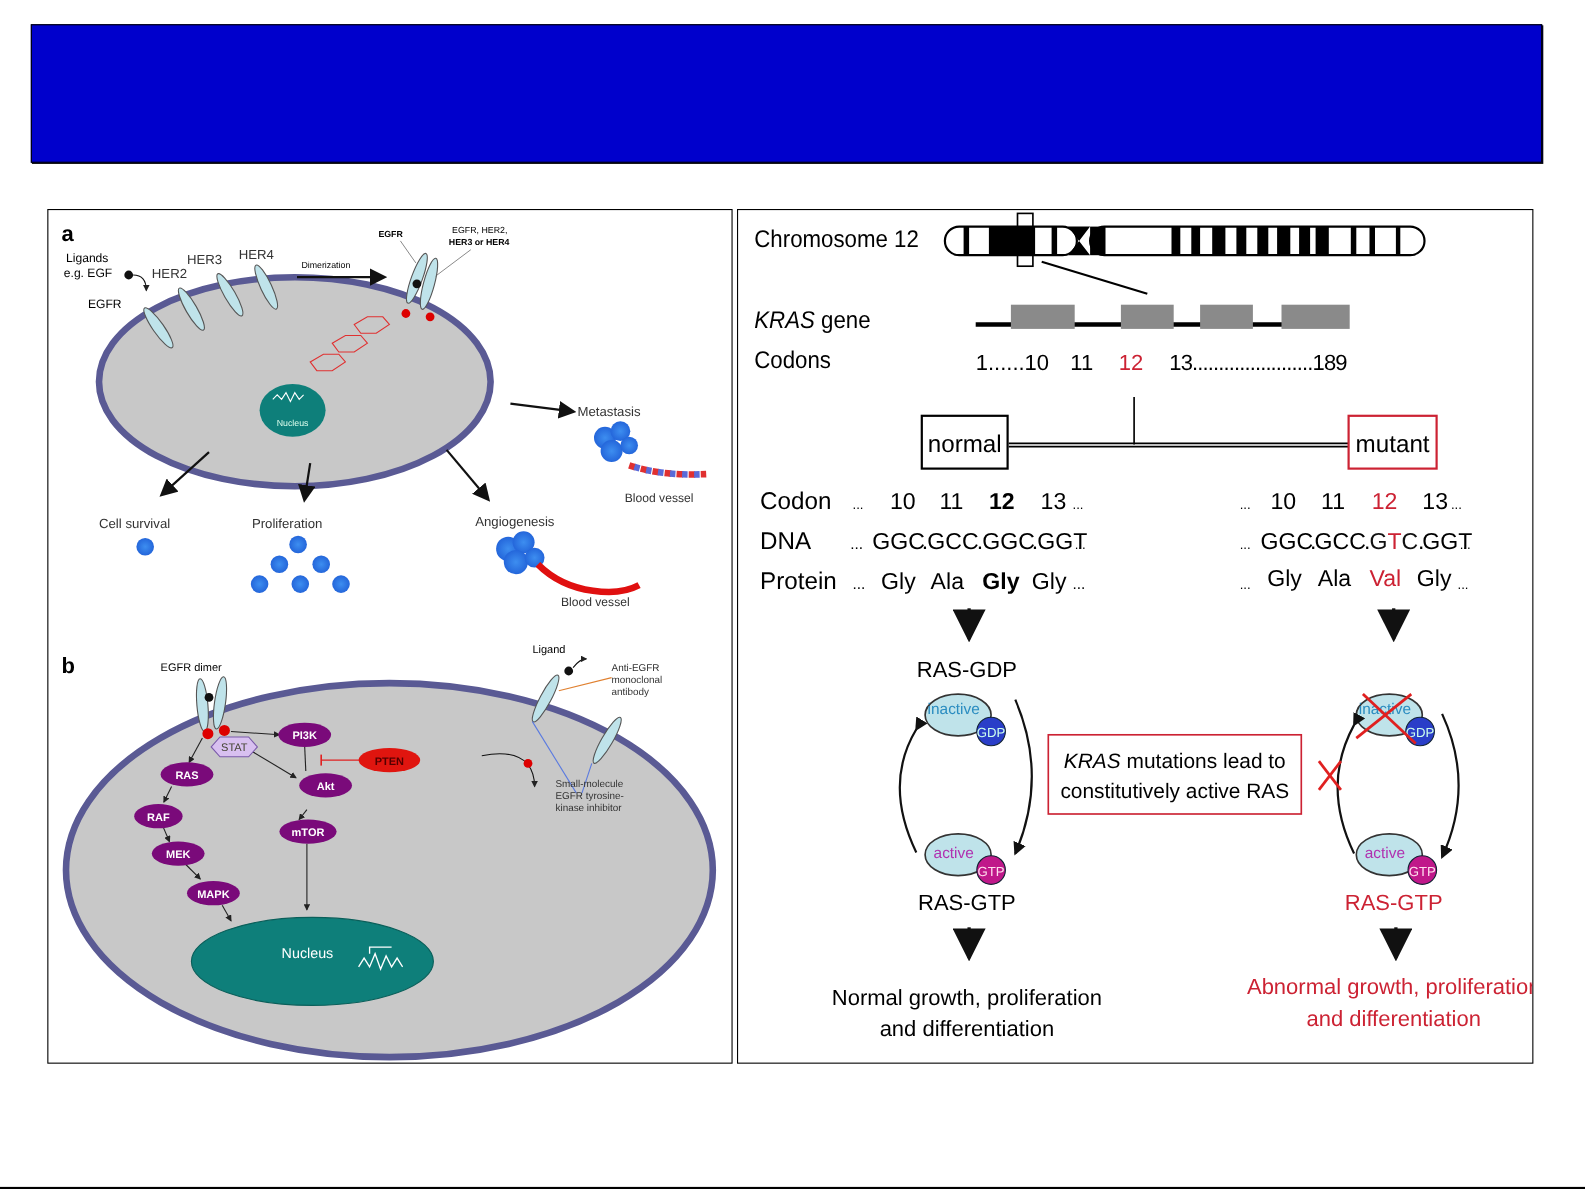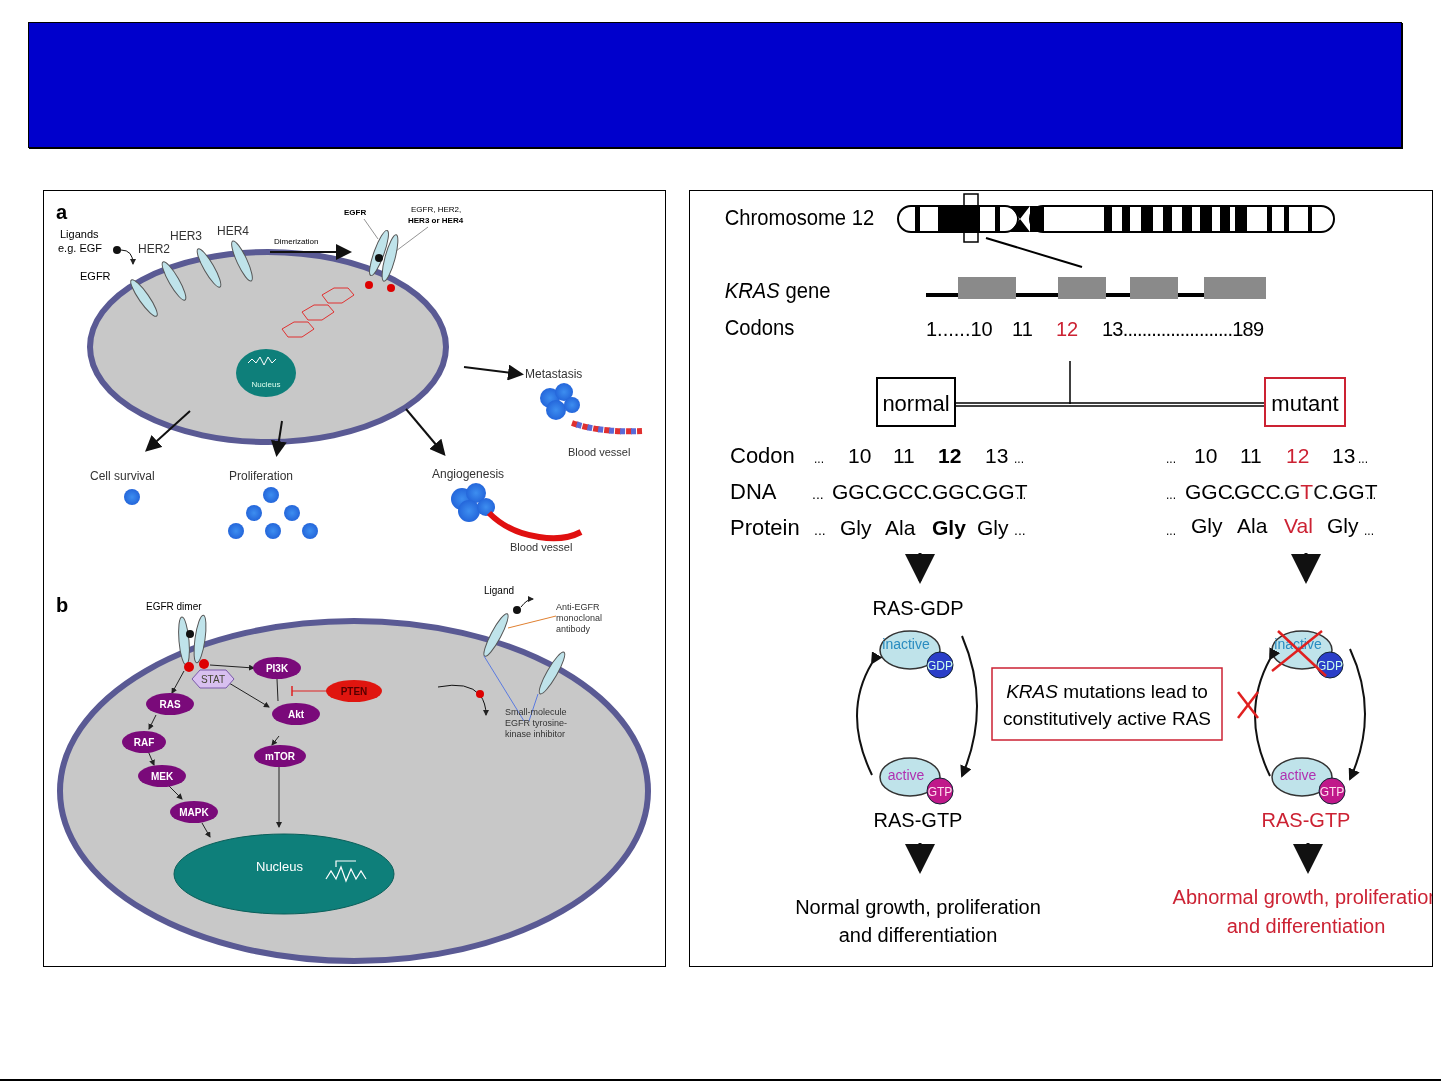--- a/index.html
+++ b/index.html
@@ -1,20 +1,20 @@
 <!DOCTYPE html>
 <html><head>
 <meta charset="utf-8">
 <style>
   html, body { margin:0; padding:0; background:#fff; }
   body { width:1441px; height:1081px; position:relative; overflow:hidden; font-family:"Liberation Sans", sans-serif; }
   .title-bar { position:absolute; left:28px; top:22px; width:1372px; height:124px; background:#0000cc; border:1px solid #000; box-shadow:1px 1px 0 #000; }
   .panel { position:absolute; background:#fff; border:1px solid #000; }
   #panel-left { left:43px; top:190px; width:621px; height:775px; }
-  #panel-right { left:689px; top:190px; width:722px; height:775px;padding-left:20px; }
+  #panel-right { left:670px; top:190px; width:722px; height:775px; }
   .footer-line { position:absolute; left:0; top:1079px; width:1441px; height:2px; background:#000; }
   svg text { font-family:"Liberation Sans", sans-serif; }
   .narrow { font-family:"Liberation Sans Narrow","Liberation Sans", sans-serif; }
 </style>
 </head>
 <body>
 
 <div class="title-bar">
   <span></span>
 </div>

